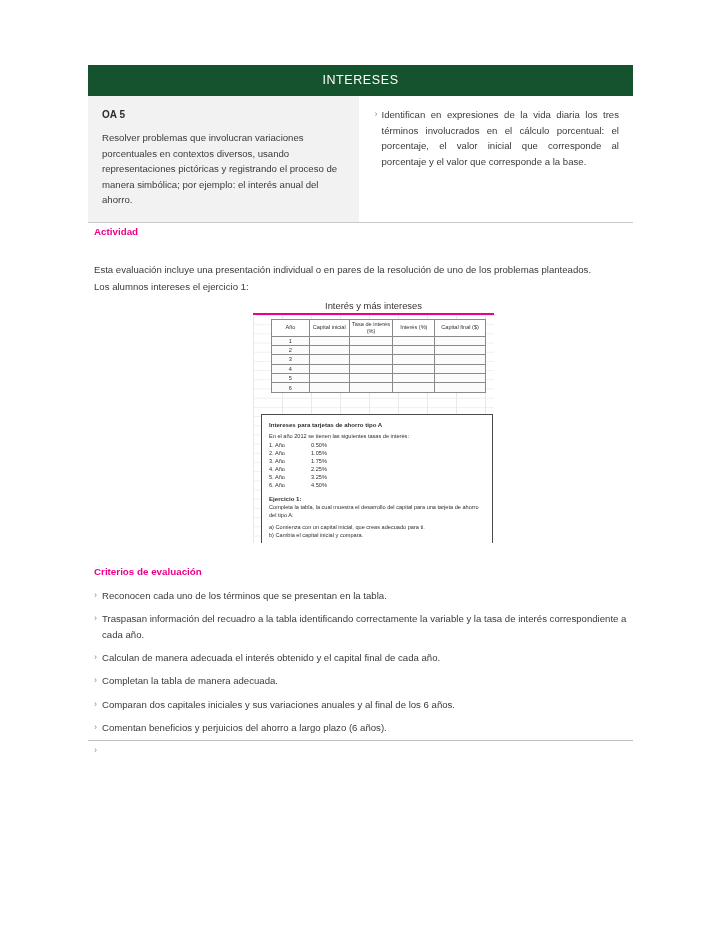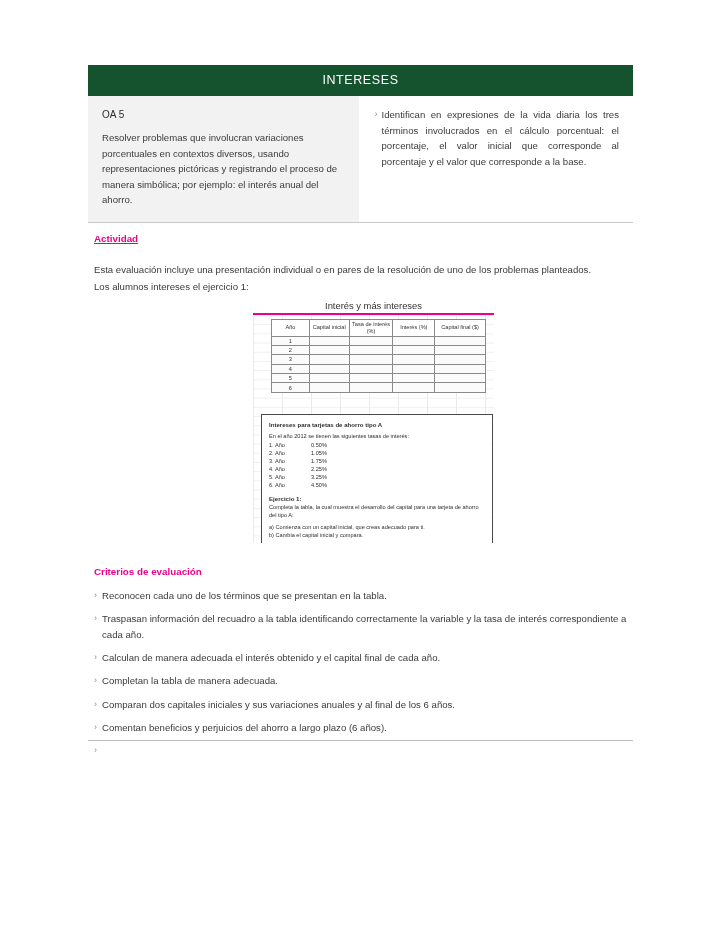--- a/index.html
+++ b/index.html
@@ -41,32 +41,32 @@
 
   .oa-body { display: flex; border-bottom: 1px solid #c9c9c9; }
   .oa-body-cell {
     flex: 0 0 50%;
     font-size: 9.6px;
     line-height: 1.62;
     padding: 11px 14px 14px 14px;
   }
   .oa-body-cell.left { background: #f2f2f2; border-right: 2px solid #ffffff; }
   .oa-body-cell.right { background: #ffffff; text-align: justify; position: relative; }
-  .oa-code { font-weight: normal; color: #2b2b2b; display: block; margin-bottom: 7px; font-size: 10px; }
+  .oa-code { font-weight: bold; color: #2b2b2b; display: block; margin-bottom: 7px; font-size: 10px; }
   .ind-row { display: flex; }
   .ind-chev { color: #8d8d8d; font-size: 9px; padding-right: 4px; line-height: 1.62; }
 
   
   .section-h {
     position: absolute;
     color: #ec008c;
     font-weight: bold;
     font-size: 9.8px;
   }
-  #act-h { left: 94px; top: 233px; text-decoration: underline; }
+  #act-h { left: 94px; top: 226px; }
   .act-p {
     position: absolute;
     left: 94px; top: 261px; width: 540px;
     font-size: 9.6px; line-height: 1.78;
   }
 
   
   .figure {
     position: absolute;
     left: 244px; top: 300px;

